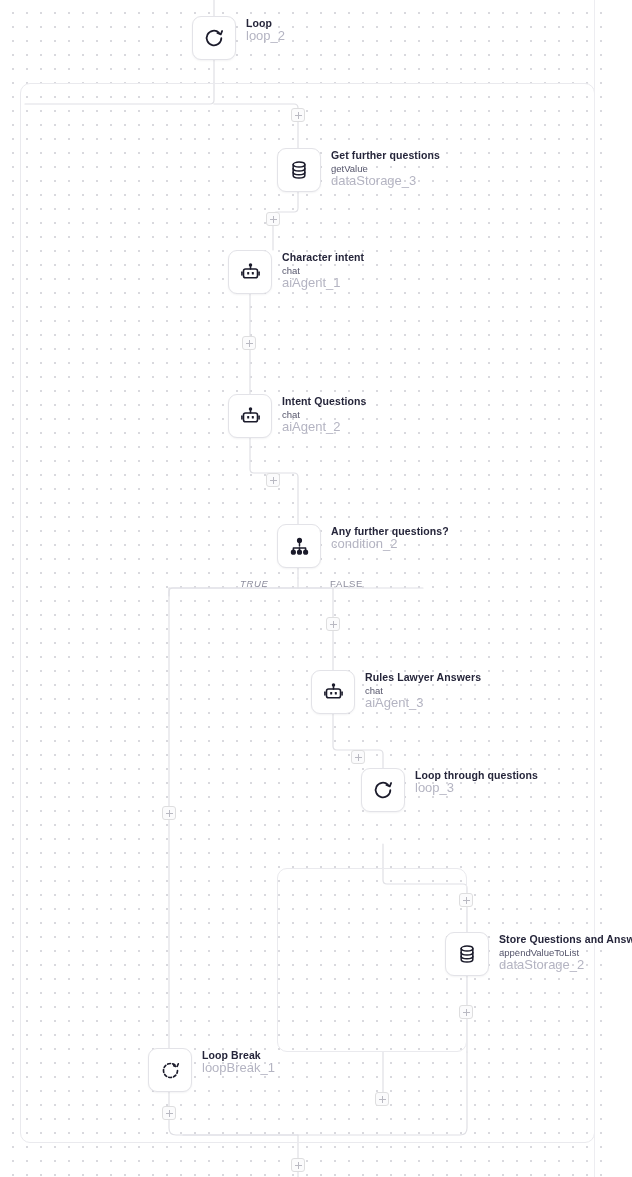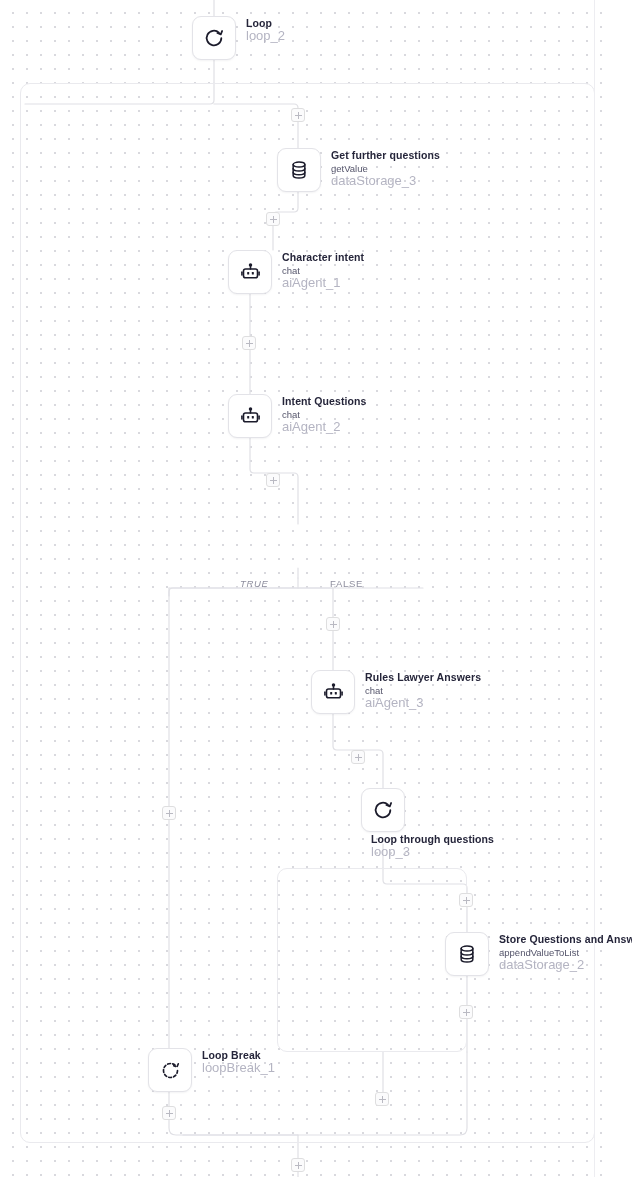--- a/index.html
+++ b/index.html
@@ -231,20 +231,39 @@
         </svg>
       </span>
     </div>
     <div class="node-label">
       <div class="node-title">Intent Questions</div>
       <div class="node-op">chat</div>
       <div class="node-id">aiAgent_2</div>
     </div>
   </div>
 
+  <div class="node" style="left:277px; top:524px;">
+    <div class="node-box">
+      <span>
+        <svg width="21" height="21" viewBox="0 0 24 24" fill="none" stroke="#1b1b2b" stroke-width="1.7" stroke-linecap="round" stroke-linejoin="round">
+          <circle cx="12" cy="5" r="2.1" fill="#1b1b2b"></circle>
+          <circle cx="5" cy="18.5" r="2.1" fill="#1b1b2b"></circle>
+          <circle cx="12" cy="18.5" r="2.1" fill="#1b1b2b"></circle>
+          <circle cx="19" cy="18.5" r="2.1" fill="#1b1b2b"></circle>
+          <path d="M12 7.1v4.3"></path>
+          <path d="M5 16.4v-2.6h14v2.6"></path>
+          <path d="M12 13.8v2.6"></path>
+        </svg>
+      </span>
+    </div>
+    <div class="node-label">
+      <div class="node-title">Any further questions?</div>
+      <div class="node-id">condition_2</div>
+    </div>
+  </div>
 
   <div class="node" style="left:311px; top:670px;">
     <div class="node-box">
       <span>
         <svg width="21" height="21" viewBox="0 0 24 24" fill="none" stroke="#1b1b2b" stroke-width="1.8" stroke-linecap="round" stroke-linejoin="round">
           <rect x="4" y="8" width="16" height="10" rx="2.4"></rect>
           <path d="M12 4.2v3.8"></path>
           <circle cx="12" cy="3.4" r="1.1" fill="#1b1b2b"></circle>
           <rect x="8.2" y="11.4" width="2.3" height="3" rx="0.6" fill="#1b1b2b" stroke="none"></rect>
           <rect x="13.5" y="11.4" width="2.3" height="3" rx="0.6" fill="#1b1b2b" stroke="none"></rect>
@@ -253,21 +272,21 @@
         </svg>
       </span>
     </div>
     <div class="node-label">
       <div class="node-title">Rules Lawyer Answers</div>
       <div class="node-op">chat</div>
       <div class="node-id">aiAgent_3</div>
     </div>
   </div>
 
-  <div class="node" style="left:361px; top:788px;flex-direction:column;">
+  <div class="node" style="left:361px; top:768px;">
     <div class="node-box">
       <span>
         <svg width="22" height="22" viewBox="0 0 24 24" fill="none" stroke="#1b1b2b" stroke-width="1.9" stroke-linecap="round" stroke-linejoin="round">
           <path d="M20 12a8 8 0 1 1-2.6-5.9"></path>
           <polyline points="20.3 3.4 20.3 7.4 16.3 7.4" transform="rotate(22 18.3 5.4)"></polyline>
         </svg>
       </span>
     </div>
     <div class="node-label">
       <div class="node-title">Loop through questions</div>

